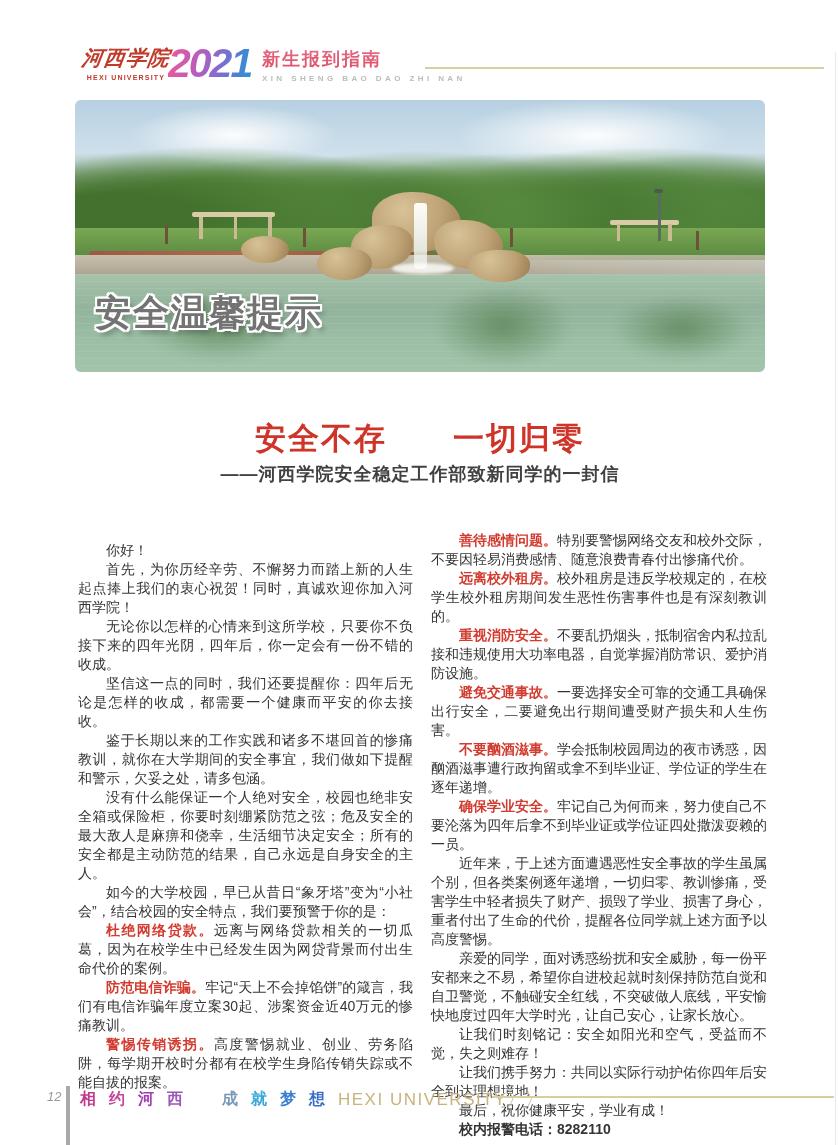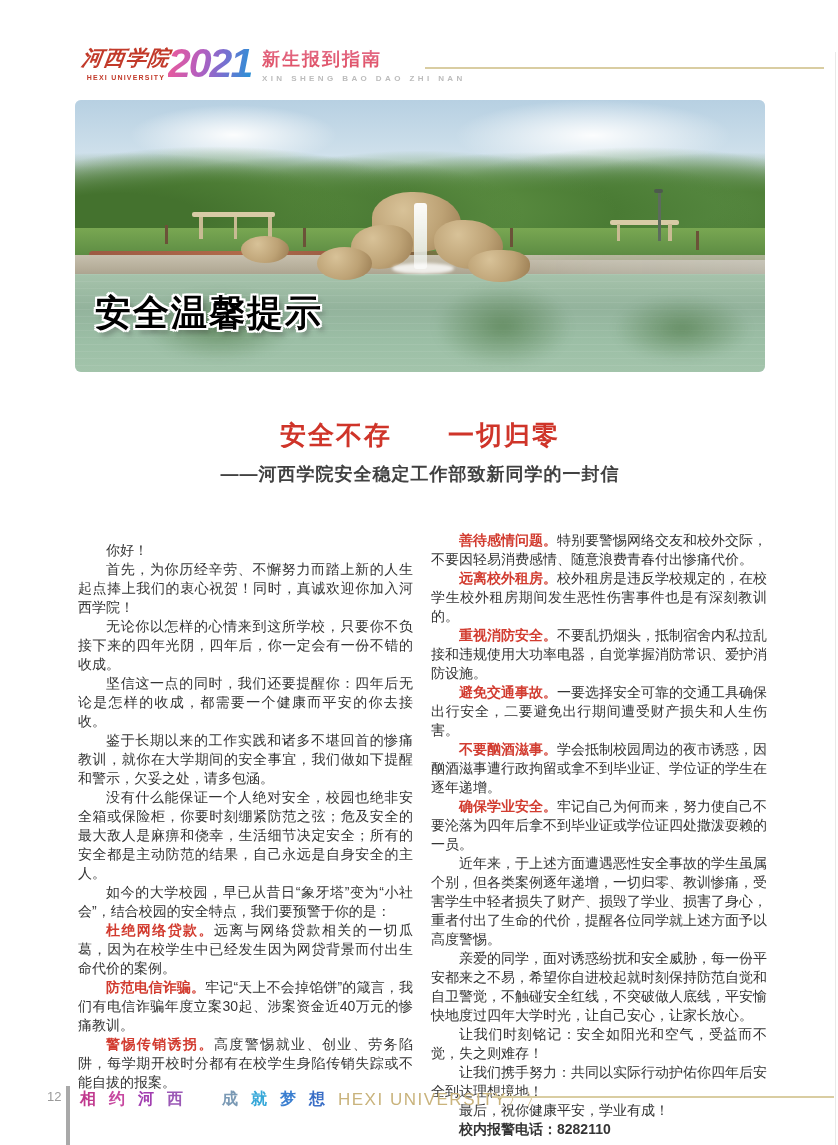--- a/index.html
+++ b/index.html
@@ -69,41 +69,41 @@
   .ph-pergola.beam-l{left:17%;top:41%;width:12%;height:2.2%;border-radius:2px;}
   .ph-post{width:.5%;height:8%;background:#c9bb93;}
   .ph-post.p1{left:18%;top:43%;} .ph-post.p2{left:23%;top:43%;} .ph-post.p3{left:28%;top:43%;}
   .ph-pergola.beam-r{left:77.5%;top:44%;width:10%;height:1.8%;border-radius:2px;}
   .ph-post.p4{left:78.5%;top:45.5%;height:6.5%;} .ph-post.p5{left:86%;top:45.5%;height:6.5%;}
   .ph-lamp{left:84.5%;top:34%;width:.4%;height:18%;background:#5d6b5d;}
   .ph-lamp:before{content:"";position:absolute;left:-4px;top:-3px;width:9px;height:4px;background:#4d5a4d;border-radius:2px;}
   .ph-trunk{width:.45%;height:7%;background:#6b5238;}
   .ph-trunk.t1{left:13%;top:46%;} .ph-trunk.t2{left:33%;top:47%;} .ph-trunk.t3{left:63%;top:47%;} .ph-trunk.t4{left:90%;top:48%;}
   .ph-caption{position:absolute;left:20px;bottom:34px;font-size:36px;font-weight:900;letter-spacing:2px;
-    color:#000000;white-space:nowrap;
+    color:#737373;white-space:nowrap;
     text-shadow:-2px -2px 0 #fff,2px -2px 0 #fff,-2px 2px 0 #fff,2px 2px 0 #fff,0 -2px 0 #fff,0 2px 0 #fff,-2px 0 0 #fff,2px 0 0 #fff,4px 5px 5px rgba(60,60,60,.45);}
 
   
   .title{position:absolute;left:75px;top:418px;width:690px;text-align:center;
-    font-size:26px;font-weight:900;letter-spacing:2px;color:#cf3429;white-space:pre;}
+    font-size:31px;font-weight:900;letter-spacing:2px;color:#cf3429;white-space:pre;}
   .subtitle{position:absolute;left:75px;top:462px;width:690px;text-align:center;
     font-size:18px;font-weight:700;color:#414141;letter-spacing:1px;}
   .col{position:absolute;top:531px;width:335px;font-size:14px;line-height:19px;color:#343434;
     text-align:justify;}
   .col-left{left:78px;}
   .col-right{left:431px;width:336px;}
   .col p{margin:0;text-indent:2em;}
   .col p.no-indent{text-indent:0;}
   .salutation{font-weight:bold;}
   .gap-top{margin-top:10px !important;}
   .lead{color:#d23c30;font-weight:bold;}
   .hotline{font-weight:bold;}
 
   
-  .ft-pagenum{position:absolute;left:47px;top:1089px;font-size:13px;color:#9a9a9a;}
+  .ft-pagenum{position:absolute;left:47px;top:1089px;font-size:13px;color:#9a9a9a;font-style:italic;}
   .ft-bar{position:absolute;left:66px;top:1086px;width:4px;height:59px;background:#a9a9a9;}
   .ft-slogans{position:absolute;left:80px;top:1088px;white-space:nowrap;}
   .ft-ch{font-size:16px;font-weight:bold;letter-spacing:0;margin-right:13px;display:inline-block;}
   .ft-gapwide{margin-left:26px;}
   .ft-en{font-size:17px;color:#c9b37c;letter-spacing:1.5px;display:inline-block;vertical-align:-1px;}
   .ft-line{position:absolute;left:492px;right:4px;top:1096px;height:2px;background:#d9cda2;}
 </style>
 </head>
 <body>
 

